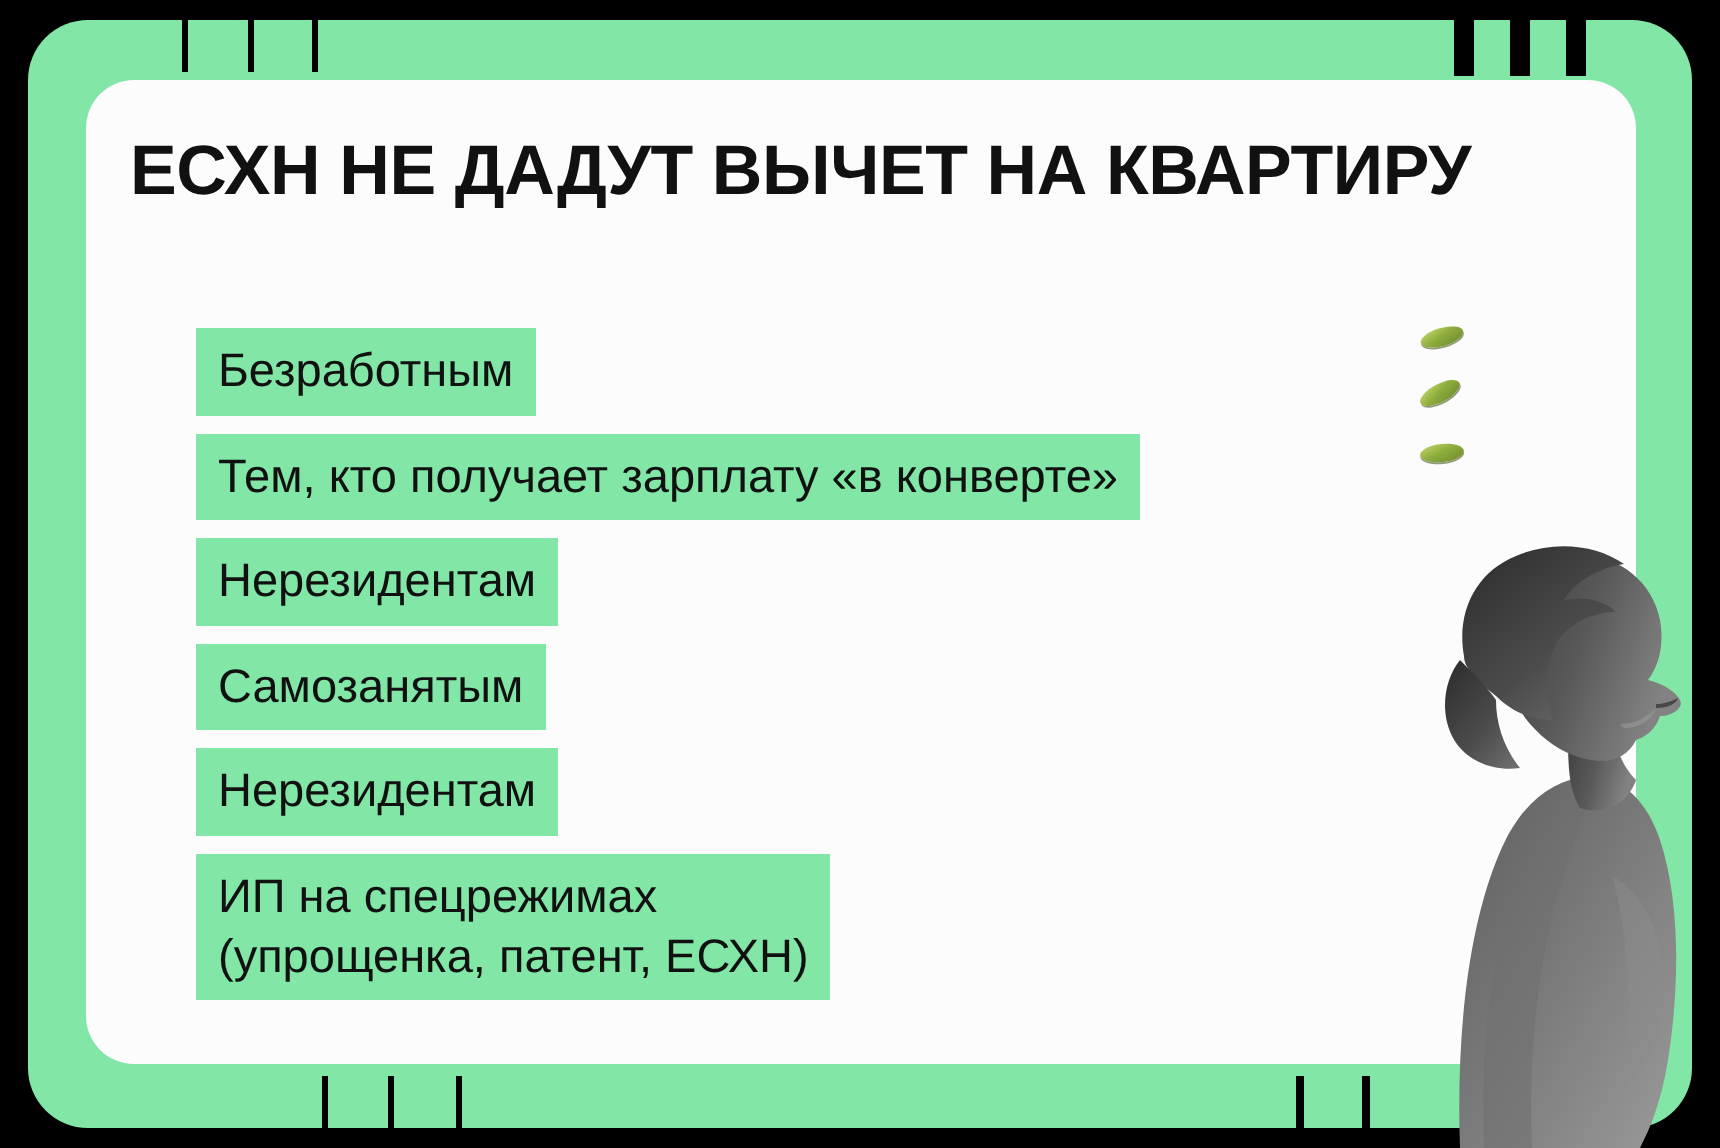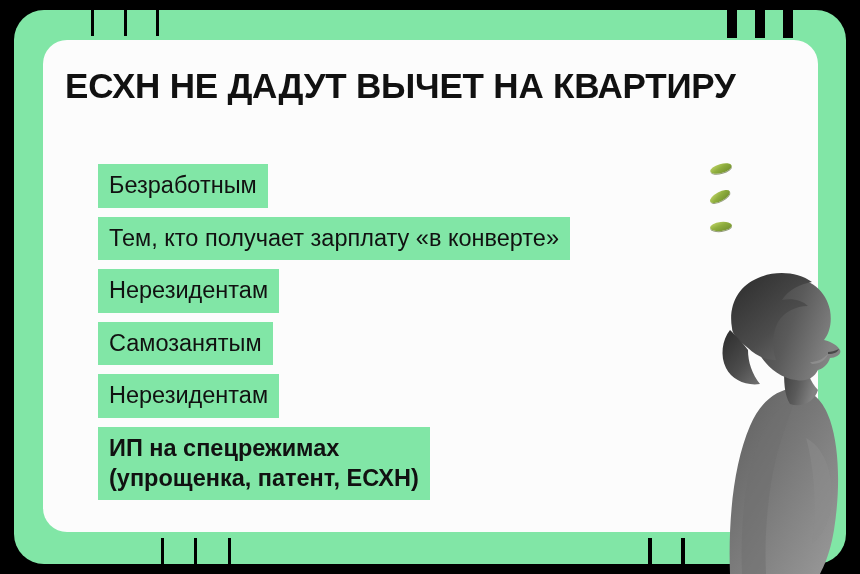--- a/index.html
+++ b/index.html
@@ -77,21 +77,20 @@
     display: inline-block;
     background: #81E6A6;
     color: #111111;
     font-size: 23.5px;
     line-height: 1.30;
     padding: 6px 11px 7px 11px;
     white-space: pre-line;
   }
   .chip.two-line {
     line-height: 1.28;
-    font-weight: bold;
   }
 
   
   #coins {
     position: absolute;
     left: 706px;
     top: 160px;
     width: 40px;
     height: 90px;
     z-index: 4;

